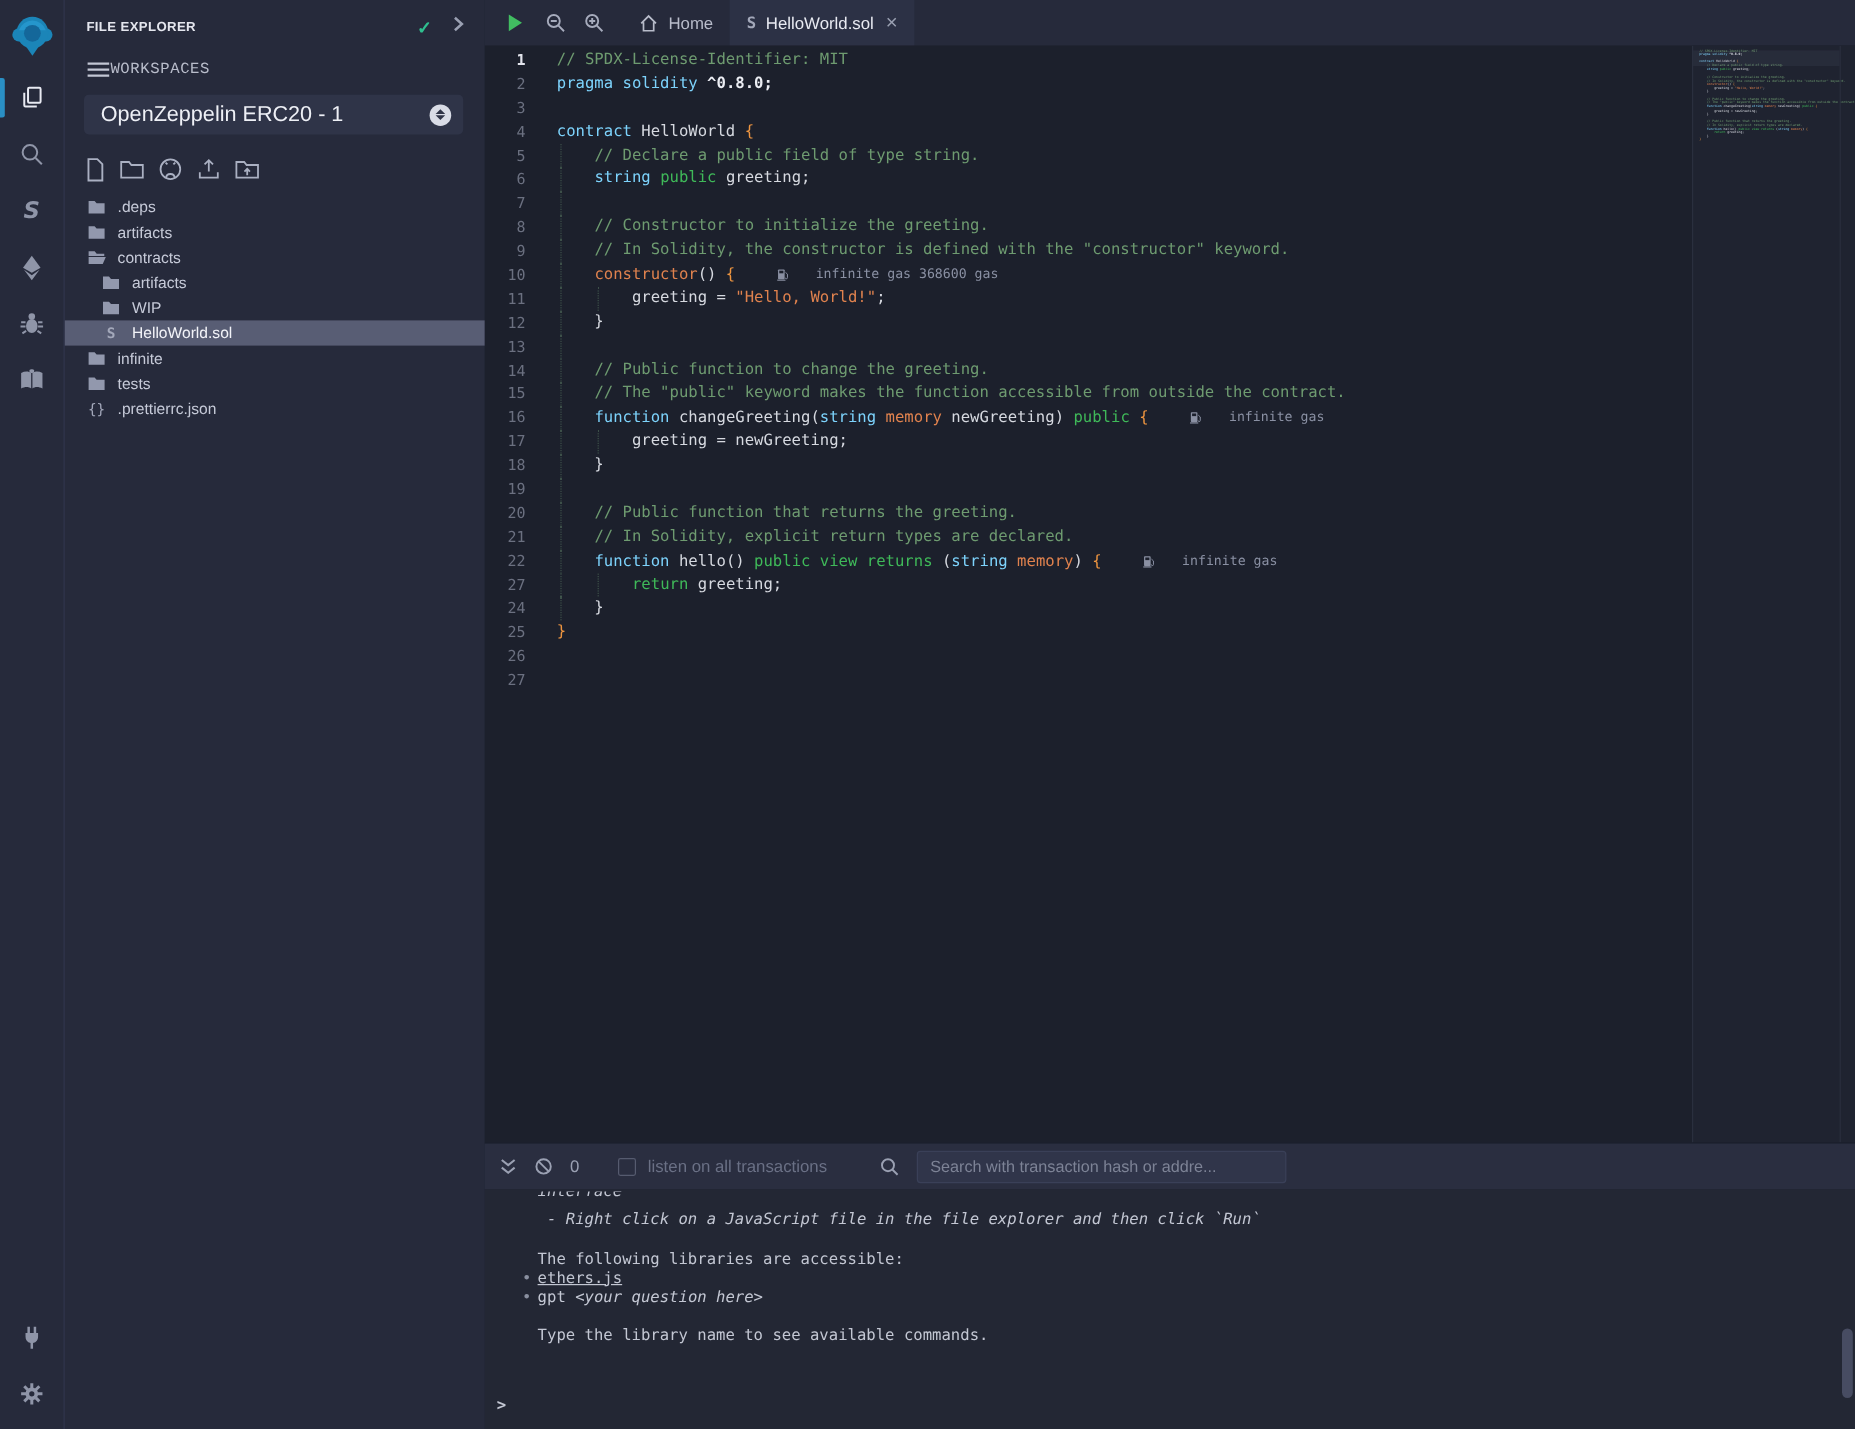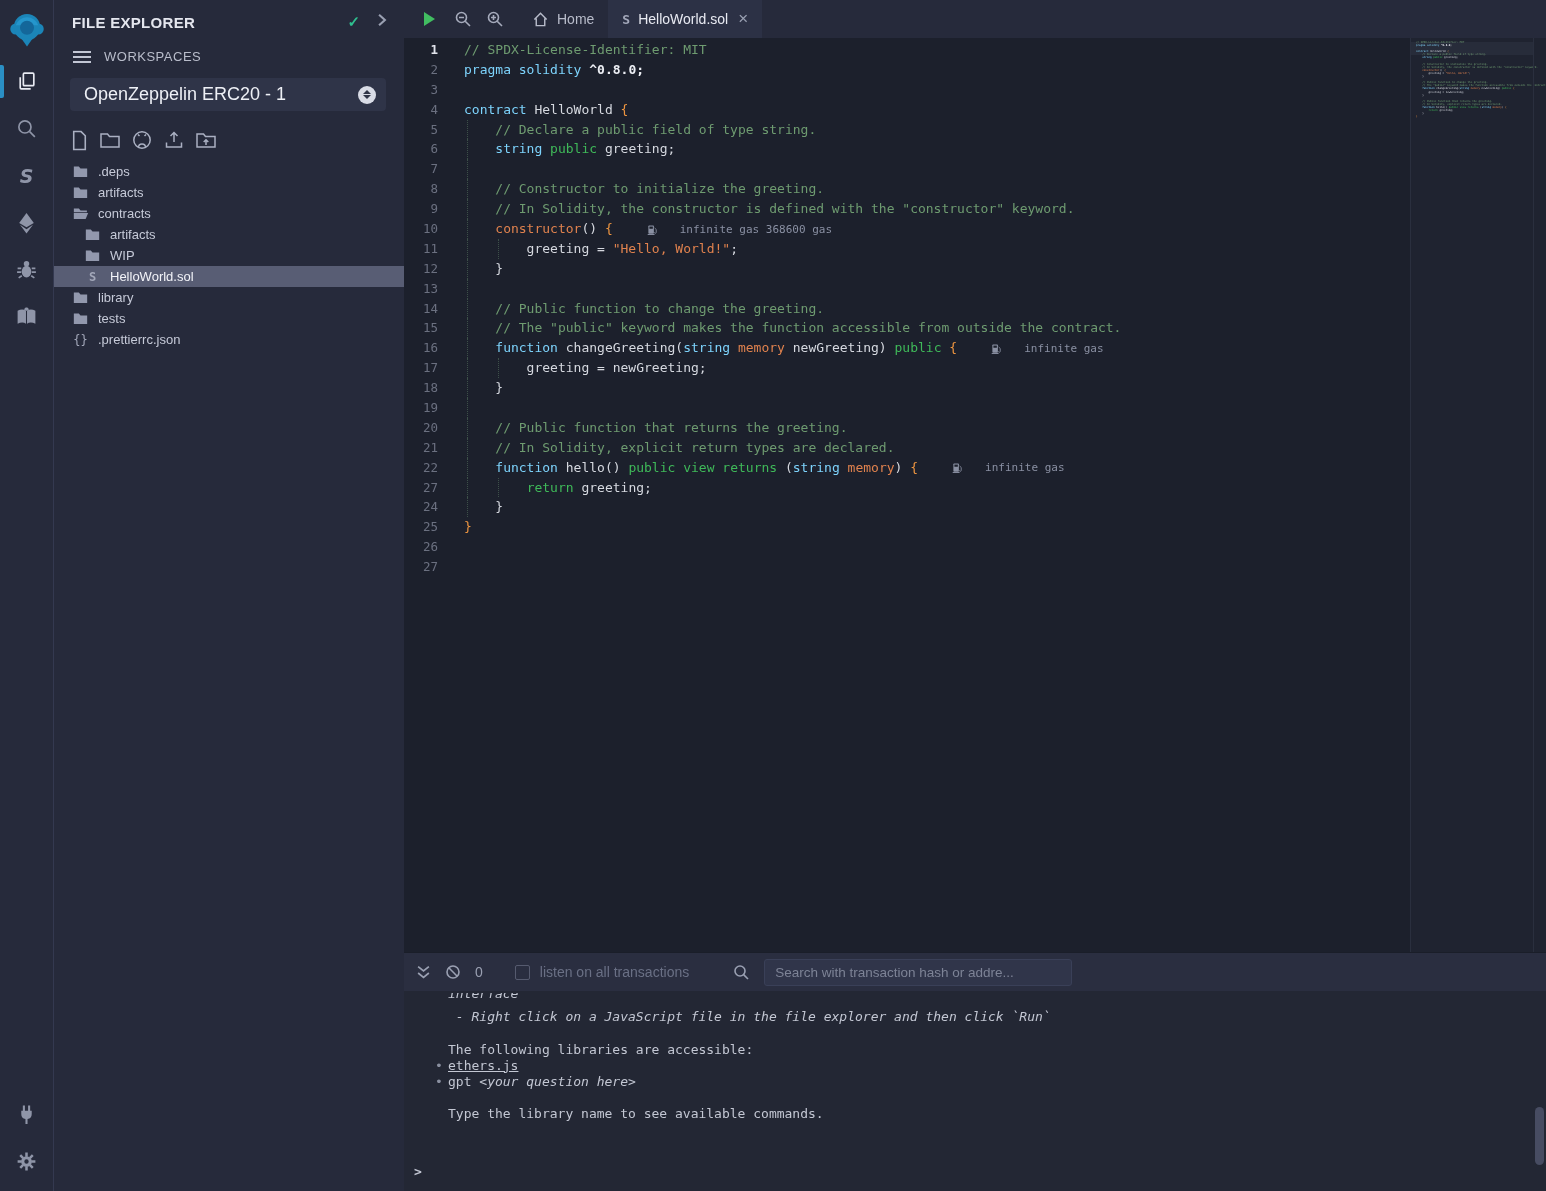--- a/index.html
+++ b/index.html
@@ -18,24 +18,24 @@
   .act-item.active svg { stroke:#e8eaf2; }
   .act-item.active::before { content:""; position:absolute; left:0; top:7px; bottom:7px;
               width:4px; background:#2a8fc4; border-radius:0 2px 2px 0; }
   .spacer { flex:1; }
   .sol-glyph { font-family:"DejaVu Sans", sans-serif; font-weight:bold; color:#8f95a8;
                font-size:19px; font-style:italic; }
 
   
   .explorer { width:350px; background:#262a3b; flex-shrink:0; color:#c6cad8; }
   .exp-header { display:flex; align-items:center; padding:13px 16px 6px 18px; }
-  .exp-title { font-size:15px; font-weight:bold; letter-spacing:.3px; color:#e4e6ee; flex:1; }
+  .exp-title { font-size:11px; font-weight:bold; letter-spacing:.3px; color:#e4e6ee; flex:1; }
   .check-glyph { color:#2fbf8f; font-size:15px; font-weight:bold; margin-right:16px; cursor:pointer; }
   .exp-chev { cursor:pointer; }
-  .ws-row { display:flex; align-items:center; gap:12px; padding:12px 18px 4px 18px; }
+  .ws-row { display:flex; align-items:center; padding:12px 18px 4px 18px;font-family:Liberation Mono, monospace; }
   .ws-label { font-size:13px; letter-spacing:.5px; color:#b9bdcb; }
   .ws-select { margin:10px 18px 0 16px; background:#2f3448; border-radius:4px; height:33px;
                display:flex; align-items:center; padding:0 10px 0 14px; cursor:pointer; }
   .ws-name { flex:1; font-size:18px; color:#eef0f6; }
   .ws-caret { width:18px; height:18px; border-radius:50%; background:#d9dce6;
               display:flex; flex-direction:column; align-items:center; justify-content:center; gap:1px; }
   .ws-caret i { display:block; width:0; height:0; border-left:4px solid transparent;
                 border-right:4px solid transparent; }
   .ws-caret .up { border-bottom:4px solid #2f3447; }
   .ws-caret .dn { border-top:4px solid #2f3447; }
@@ -281,21 +281,21 @@
             <span class="mini-glyph">S</span>
           </span>
           <span>HelloWorld.sol</span>
         </div>
         <div class="tree-row">
           <span class="tree-ico">
             <svg width="15" height="13" viewBox="0 0 18 15">
               <path d="M1 1.5h6l2 2.3h8V14H1z" fill="#9298ad"></path>
             </svg>
           </span>
-          <span>library</span>
+          <span>infinite</span>
         </div>
         <div class="tree-row">
           <span class="tree-ico">
             <svg width="15" height="13" viewBox="0 0 18 15">
               <path d="M1 1.5h6l2 2.3h8V14H1z" fill="#9298ad"></path>
             </svg>
           </span>
           <span>tests</span>
         </div>
         <div class="tree-row">

